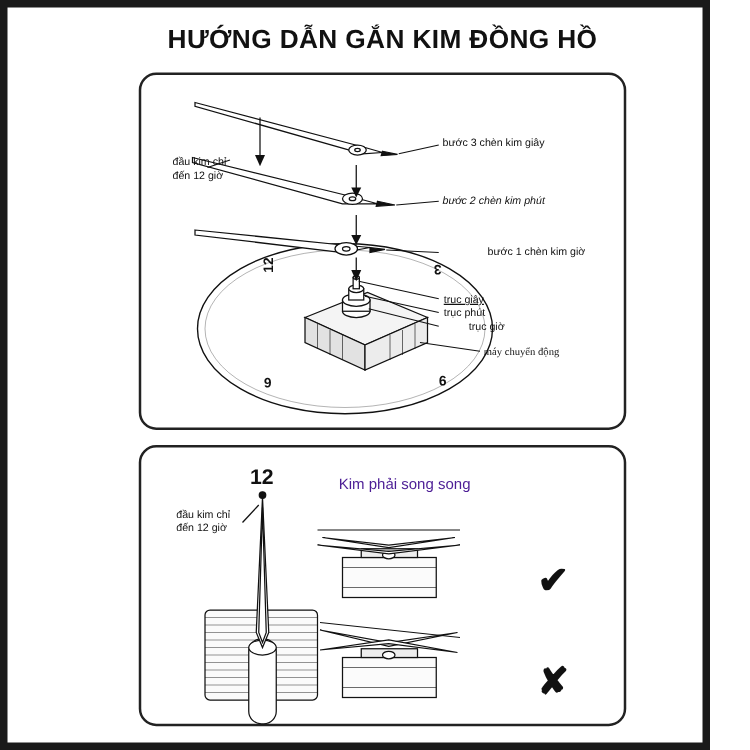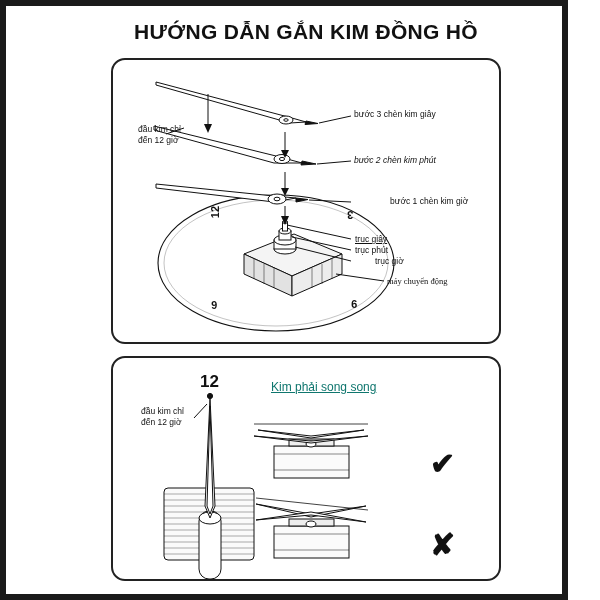--- a/index.html
+++ b/index.html
@@ -74,22 +74,21 @@
     position: absolute;
     font-size: 11px;
     color: #111;
     font-weight: bold;
   }
   .rot180 { transform: rotate(180deg); transform-origin: center; }
   .rot270 { transform: rotate(-90deg); transform-origin: center; }
   .subtitle {
     position: absolute;
     font-size: 12px;
-    color: #0f766e;
-    text-decoration: underline;
+    color: #4c1d95;
   }
 </style>
 </head>
 <body>
 
 <div id="page">
 
   <div id="title">HƯỚNG DẪN GẮN KIM ĐỒNG HỒ</div>
 
   <div class="panel" id="panel-top"></div>

